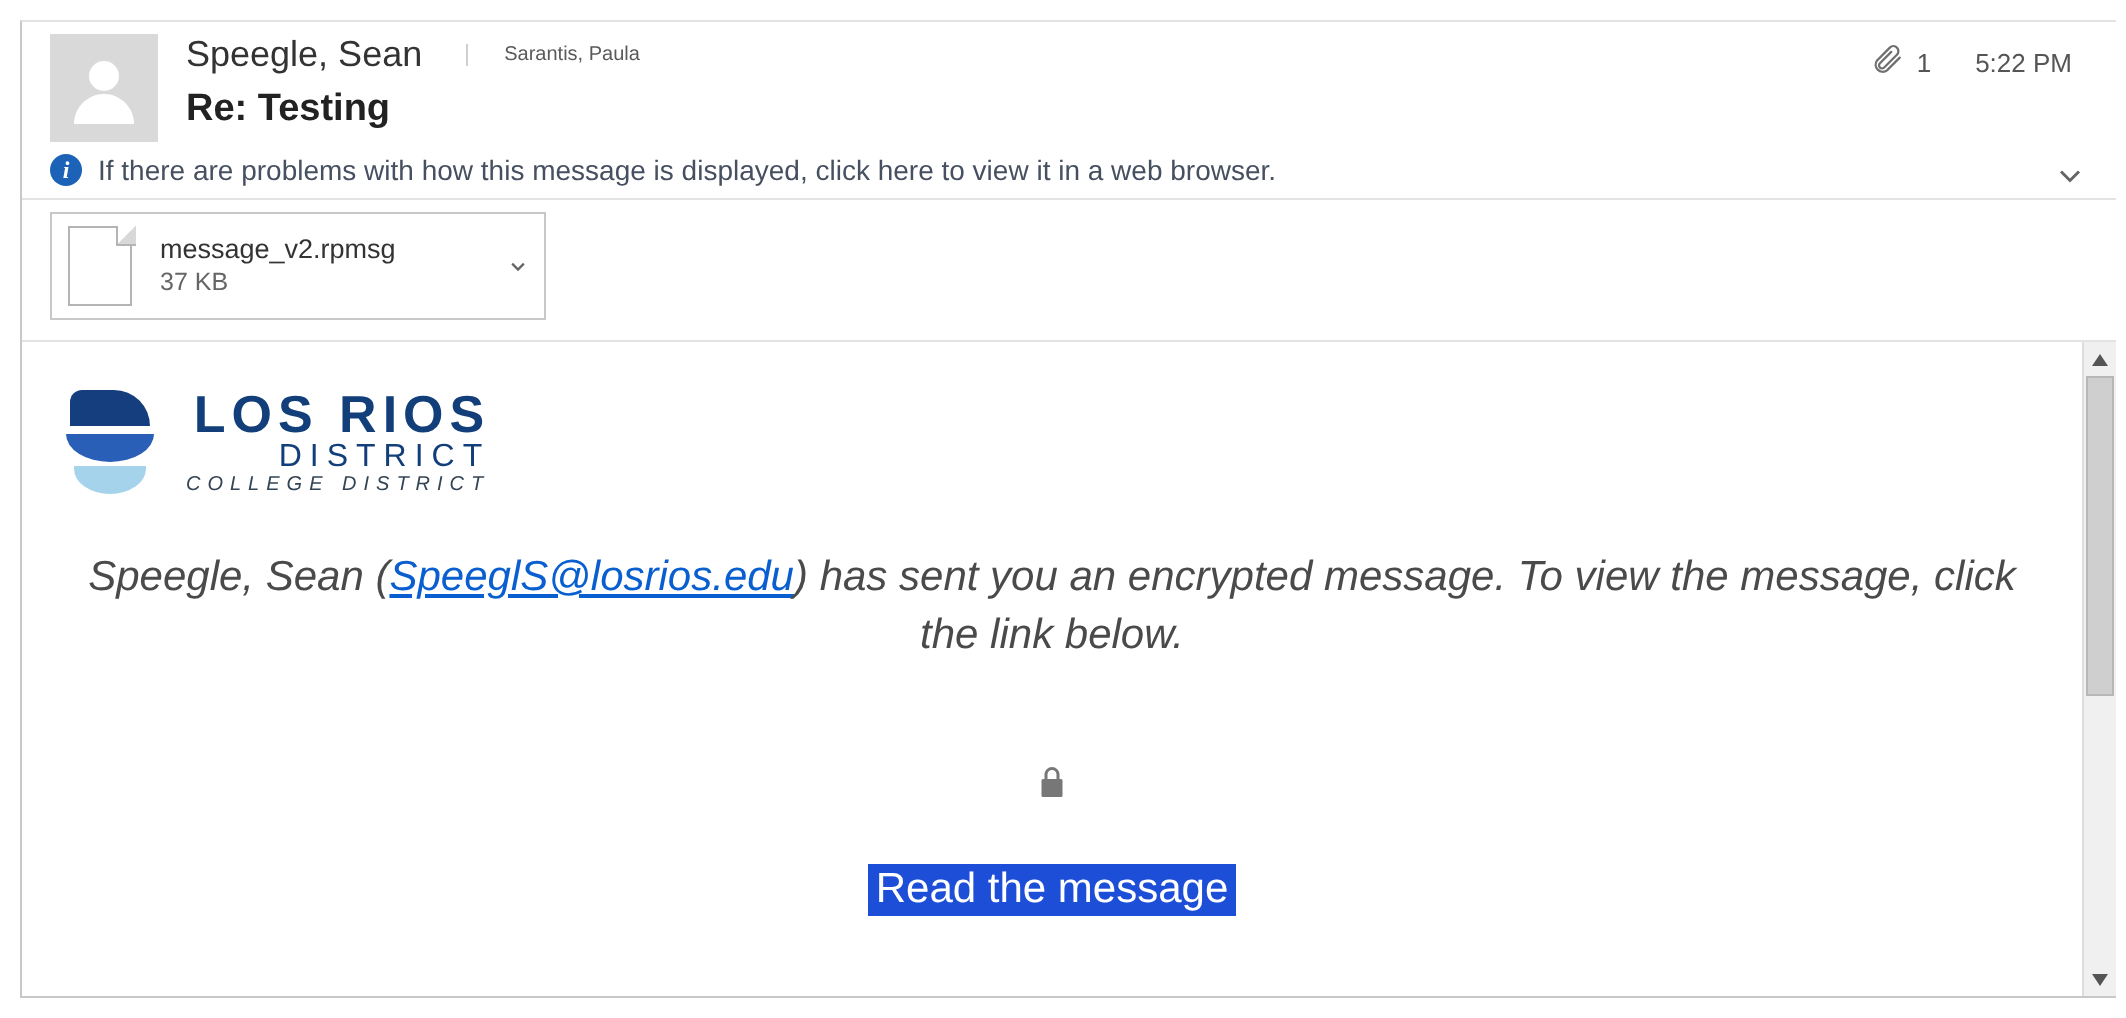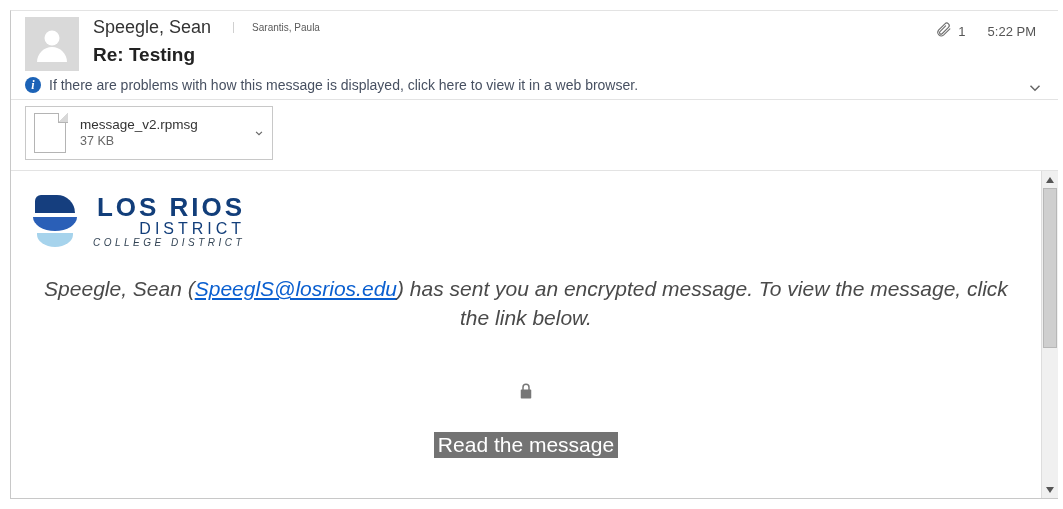--- a/index.html
+++ b/index.html
@@ -127,21 +127,21 @@
   .logo-text .l2 { font-size:16px; letter-spacing:4px; line-height:1.1; }
   .logo-text .l3 { font-size:10px;  letter-spacing:3.5px; color:#345;font-style:italic; }
   .encrypted-msg {
     font-size:21px; color:#4a4a4a; line-height:1.38; margin:0 auto;font-style:italic;
   }
   .email-link { color:#0a5fd0; text-decoration:underline; cursor:pointer; }
   .lock-row { margin-top:48px; display:flex; justify-content:center; }
   .lock-icon svg { width:18px; height:20px; fill:#777; }
   .read-link {
     display:inline-block; margin-top:28px;
-    background:#737373; color:#fff; font-size:21px;
+    background:#1d4ed8; color:#fff; font-size:21px;
     padding:1px 4px; text-decoration:none; cursor:pointer;
   }
   .vscroll {
     width:17px; background:#f0f0f0;
     display:flex; flex-direction:column; border-left:1px solid #ddd;
   }
   .vscroll .btn { height:17px; display:flex; align-items:center; justify-content:center; cursor:pointer; }
   .vscroll .btn svg { width:10px; height:10px; fill:#555; }
   .vscroll .track { flex:1; position:relative; }
   .vscroll .thumb {

